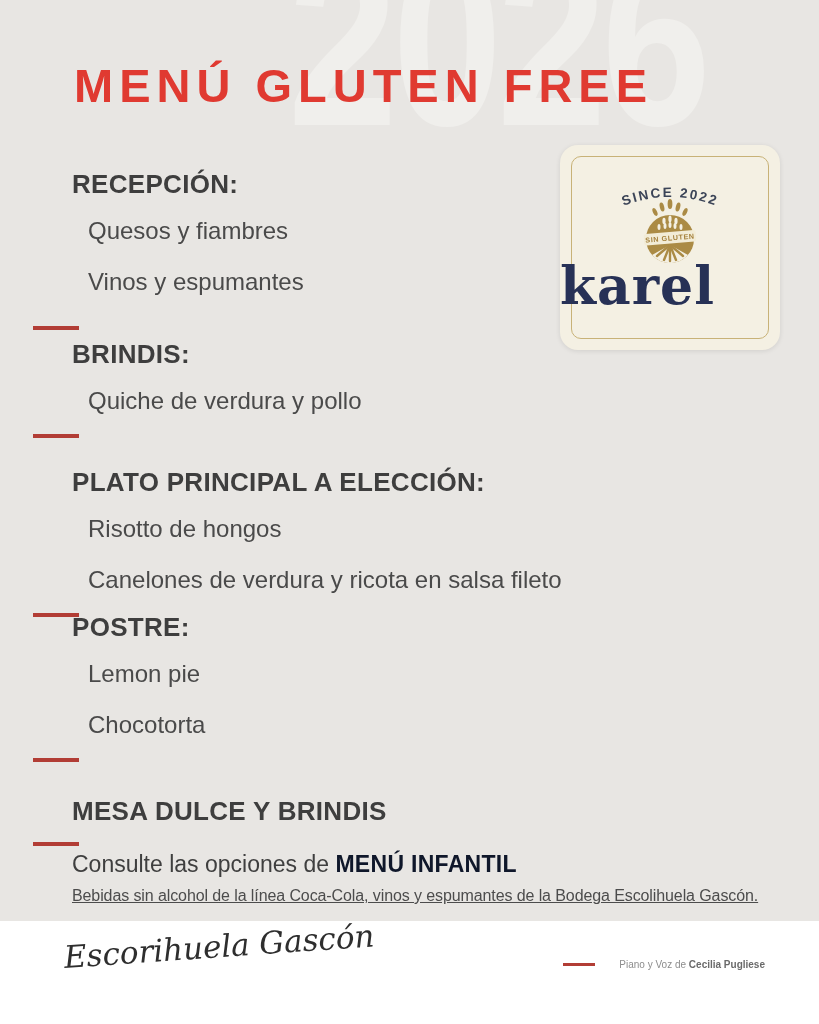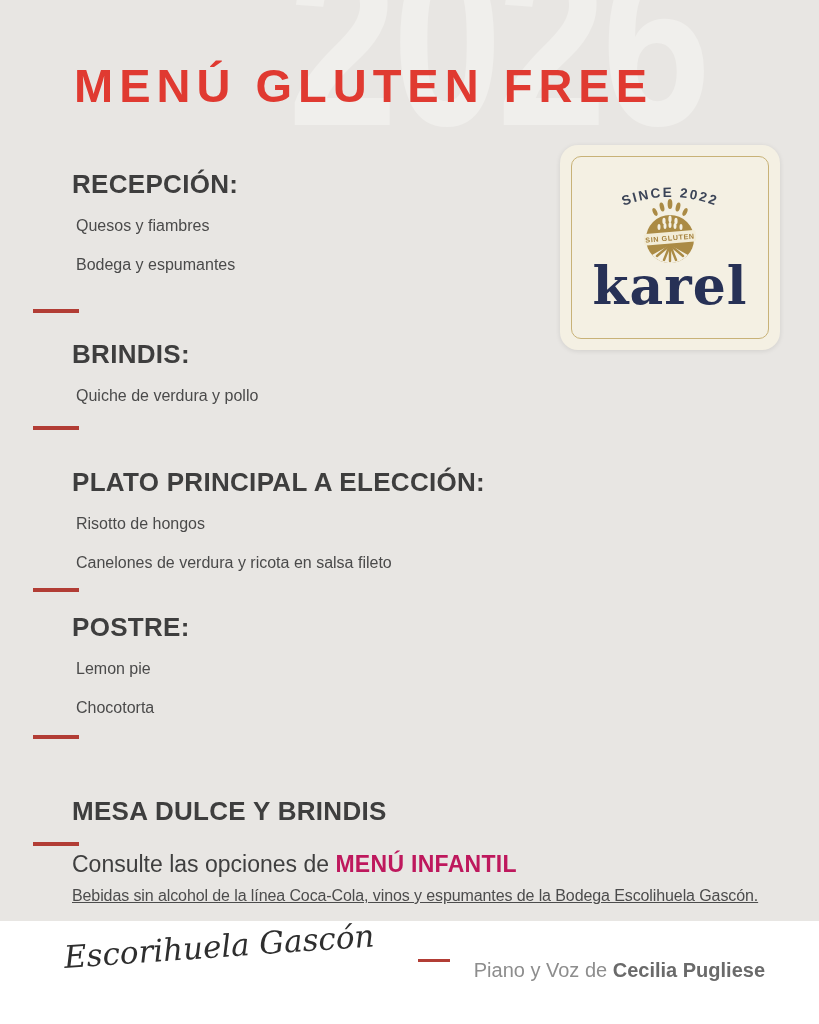--- a/index.html
+++ b/index.html
@@ -38,63 +38,62 @@
   }
   .card-border {
     position: absolute; inset: 11px;
     border: 1px solid #c8b277; border-radius: 10px;
     pointer-events: none;
   }
   .since-arc { position: absolute; top: 24px; left: 0; width: 220px; height: 50px; }
   .emblem { position: absolute; top: 52px; left: 50%; transform: translateX(-50%); }
   .brand {
     position: absolute; top: 112px; left: 0; width: 100%;
-    text-align: center;
     font-family: "DejaVu Serif", serif; font-weight: 700;
     font-size: 52px; color: #273156; letter-spacing: 1px; line-height: 1.1;
   }
 
   
   .section { position: absolute; left: 72px; width: 530px; }
   .section h2 {
     margin: 0 0 11px; font-size: 26px; line-height: 26px;
     font-weight: 700; color: #3e3e3e; letter-spacing: 0.3px;
   }
   .section p.item {
-    margin: 4px; font-size: 16px; line-height: 35px; color: #4a4a4a;
+    margin: 16px; font-size: 24px; line-height: 35px; color: #4a4a4a;
   }
   .dash { width: 46px; height: 4px; background: #b23d35; margin-left: -39px; }
   .section-1 { top: 171px; }  .section-1 .dash { margin-top: 27px; }
   .section-2 { top: 341px; }  .section-2 .dash { margin-top: 13px; }
   .section-3 { top: 469px; }  .section-3 .dash { margin-top: 8px;  }
   .section-4 { top: 614px; }  .section-4 .dash { margin-top: 10px; }
   .section-5 { top: 750px; margin-top: 48px; }  .section-5 .dash { margin-top: 18px; }
 
   
   .notes { position: absolute; left: 72px; top: 851px; width: 730px; }
   .consult { margin: 0 0 9px; font-size: 23px; color: #3f3f3f; }
-  .consult strong { font-weight: 700; color: #be185d; letter-spacing: 0.3px; }
+  .consult strong { font-weight: 700; color: #0f172a; letter-spacing: 0.3px; }
   .beverages { margin: 0; font-size: 16px; color: #4c4c4c; letter-spacing: -0.1px; text-decoration: underline; }
 
   
   .footer {
     position: absolute; left: 0; top: 921px; width: 819px; height: 103px;
     background: #ffffff;
   }
   .script-logo {
     position: absolute; left: 64px; top: 18px;
     font-family: "DejaVu Serif", serif; font-style: italic;
     font-size: 31px; color: #2e2e2e;
     transform: rotate(-4deg); transform-origin: left center;
     white-space: nowrap;
   }
   .music {
     position: absolute; right: 54px; top: 38px;
-    display: flex; gap: 24px;
-    font-size: 20px; color: #8d8d8d; white-space: nowrap;
+    display: flex; align-items: center; gap: 24px;
+    font-size: 10px; color: #8d8d8d; white-space: nowrap;
   }
   .music-dash { width: 32px; height: 3px; background: #b23d35; flex: 0 0 auto; }
   .music strong { color: #6a6a6a; font-weight: 700; }
 </style>
 </head>
 <body>
 
 <div class="page">
 
   <div class="watermark">2026</div>
@@ -148,21 +147,21 @@
         <text x="31" y="43.6" text-anchor="middle" font-size="7.2" font-weight="bold" fill="#a5813c" letter-spacing="0.6" font-family="Liberation Sans, sans-serif">SIN GLUTEN</text>
       </g>
     </svg>
 
     <div class="brand">karel</div>
   </div>
 
   <section class="section section-1">
     <h2>RECEPCIÓN:</h2>
     <p class="item">Quesos y fiambres</p>
-    <p class="item">Bodega y espumantes</p>
+    <p class="item">Vinos y espumantes</p>
     <div class="dash"></div>
   </section>
 
   <section class="section section-2">
     <h2>BRINDIS:</h2>
     <p class="item">Quiche de verdura y pollo</p>
     <div class="dash"></div>
   </section>
 
   <section class="section section-3">

